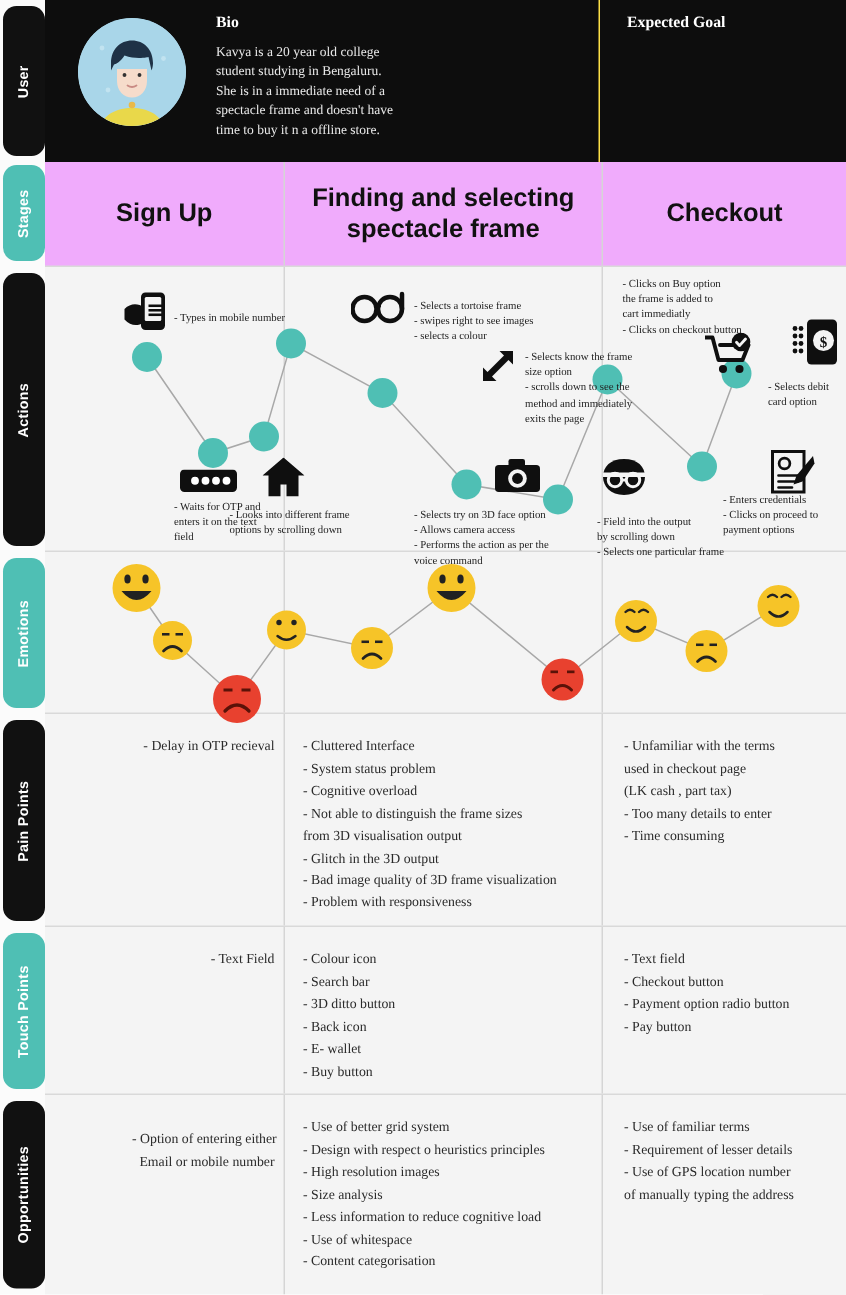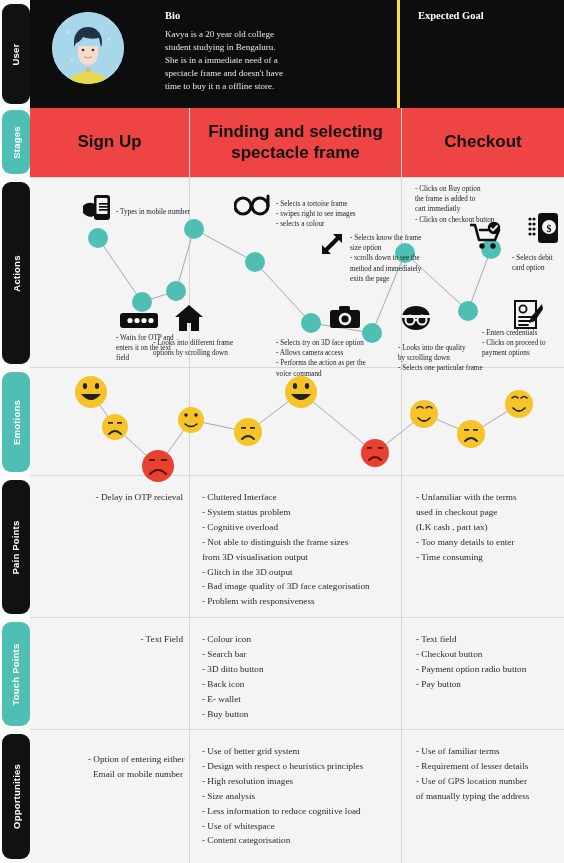--- a/index.html
+++ b/index.html
@@ -26,33 +26,33 @@
   .cols{position:absolute;inset:0;display:flex;}
   .col{box-sizing:border-box;position:relative;height:100%;}
   .c1{width:160px;border-right:1px solid #d5d5d5;}
   .c2{width:212px;border-right:1px solid #d5d5d5;}
   .c3{flex:1;}
 
   
   .user-band{height:108px;top:0;}
   .user-inner{position:absolute;inset:0;display:flex;}
   .u-left{width:370px;display:flex;padding:10px 0 0 22px;box-sizing:border-box;
-          border-right:3px solid #fde047;gap:21px;}
+          border-right:1px solid #fde047;}
   .u-right{flex:1;padding:10px 0 0 18px;box-sizing:border-box;}
   .avatar{width:72px;height:72px;border-radius:50%;background:#a8d5e8;
           flex:none;position:relative;overflow:hidden;margin-top:2px;}
   .bio-wrap{padding-left:20px;}
   .sec-title{color:#ffffff;font-family:"Liberation Serif",serif;font-weight:bold;
              font-size:10.5px;margin-bottom:7px;}
   .sec-body{color:#e8e8e8;font-family:"Liberation Serif",serif;font-size:9px;
             line-height:1.45;}
   .sec-body div{white-space:nowrap;}
 
   
-  .stage-band{top:108px;height:70px;background:#ef4444;
+  .stage-band{top:108px;height:70px;background:#f0abfc;
               border-bottom:1px solid #d9d9d9;}
   .stage-cell{display:flex;align-items:center;justify-content:center;
               text-align:center;font-size:17px;font-weight:bold;color:#111;
               line-height:1.22;padding:0 6px;box-sizing:border-box;}
 
   
   .act-band{top:178px;height:190px;}
   .emo-band{top:368px;height:108px;}
   .pain-band{top:476px;height:142px;}
   .touch-band{top:618px;height:112px;}
@@ -173,21 +173,21 @@
           </div>
         </div>
         <div class="col c2">
           <div class="serif-list pad-b">
             <div>- Cluttered Interface</div>
             <div>- System status problem</div>
             <div>- Cognitive overload</div>
             <div>- Not able to distinguish the frame sizes</div>
             <div>   from 3D visualisation output</div>
             <div>- Glitch in the 3D output</div>
-            <div>- Bad image quality of 3D face categorisation</div>
+            <div>- Bad image quality of 3D frame visualization</div>
             <div>- Problem with responsiveness</div>
           </div>
         </div>
         <div class="col c3">
           <div class="serif-list pad-c">
             <div>- Unfamiliar with the terms</div>
             <div>   used in checkout page</div>
             <div>   (LK cash , part tax)</div>
             <div>- Too many details to enter</div>
             <div>- Time consuming</div>
@@ -446,21 +446,21 @@
       <div>  method and immediately</div>
       <div>  exits the page</div>
     </div>
     <div class="cap" style="left:246px;top:338px;">
       <div>- Selects try on 3D face option</div>
       <div>- Allows camera access</div>
       <div>- Performs the action as per the</div>
       <div>  voice command</div>
     </div>
     <div class="cap" style="left:368px;top:343px;">
-      <div>- Looks into the quality</div>
+      <div>- Field into the output</div>
       <div>  by scrolling down</div>
       <div>- Selects one particular frame</div>
     </div>
     <div class="cap" style="left:385px;top:184px;">
       <div>- Clicks on Buy option</div>
       <div>  the frame is added to</div>
       <div>  cart immediatly</div>
       <div>- Clicks on checkout button</div>
     </div>
     <div class="cap" style="left:452px;top:328px;">

